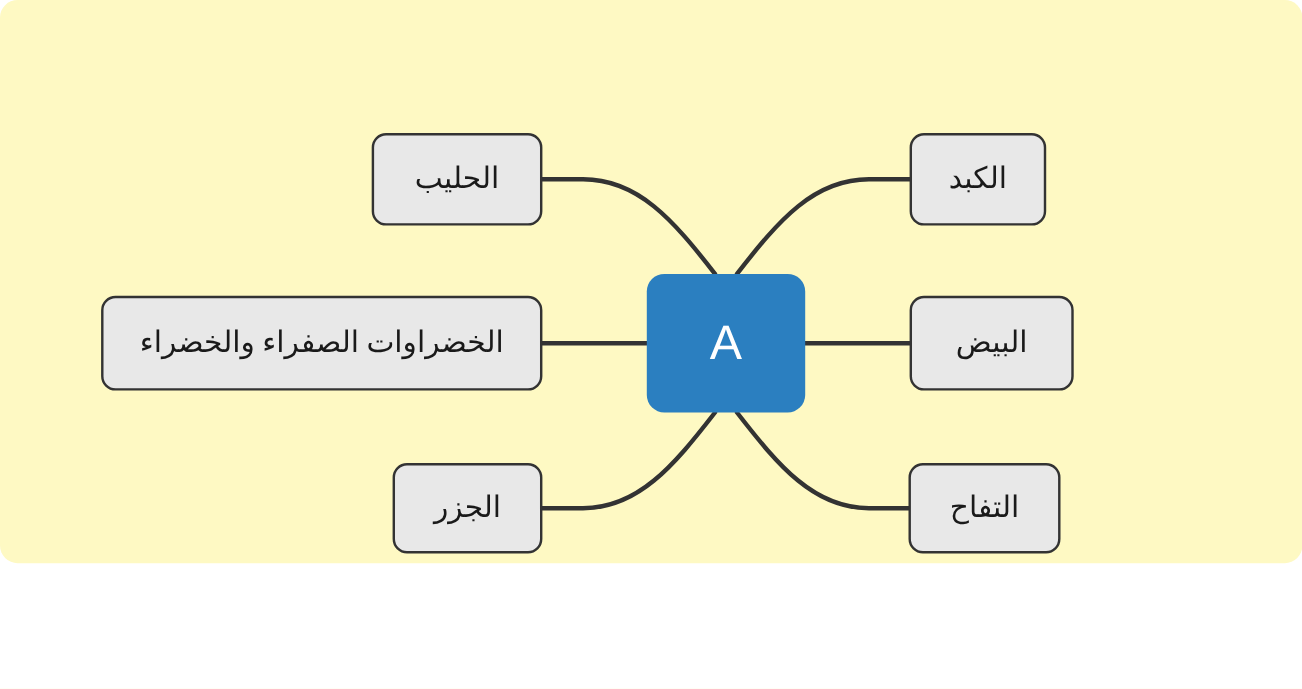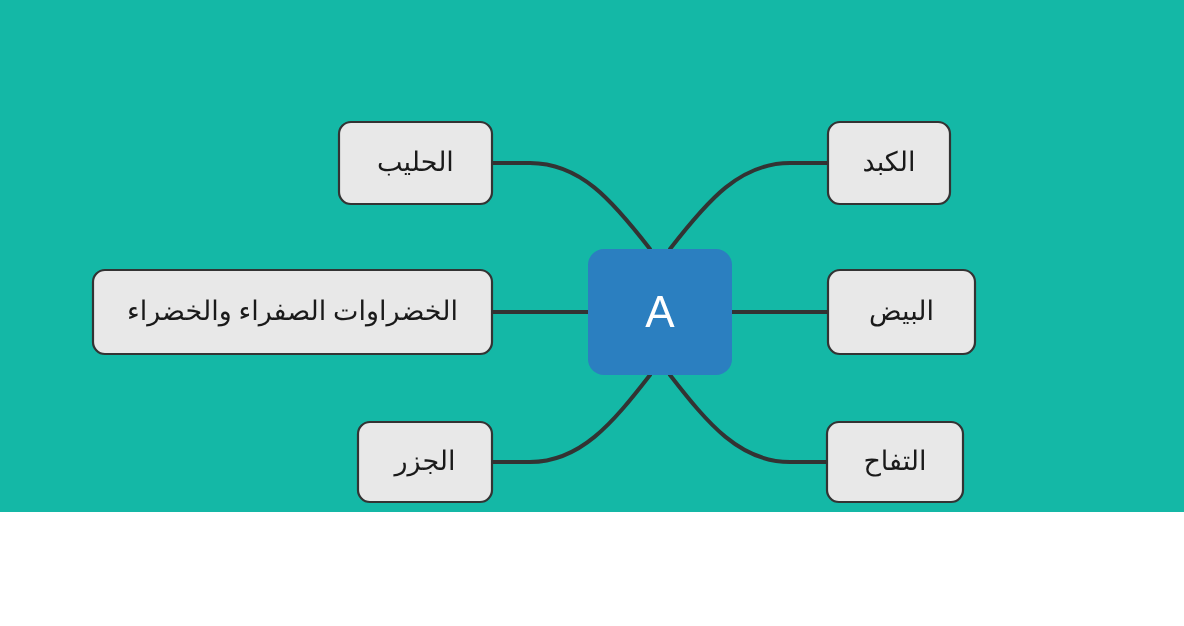--- a/index.html
+++ b/index.html
@@ -10,21 +10,22 @@
   body {
     width: 1184px;
     height: 626px;
     font-family: "Liberation Sans", sans-serif;
     overflow: hidden;
   }
   #mindmap-canvas {
     position: relative;
     width: 1184px;
     height: 512px;
-    background: #14b8a6;
+    background: #fef9c3;
+    border-radius: 16px;
   }
   svg#mindmap-svg {
     position: absolute;
     top: 0;
     left: 0;
     width: 1184px;
     height: 626px;
   }
   .connector {
     fill: none;

